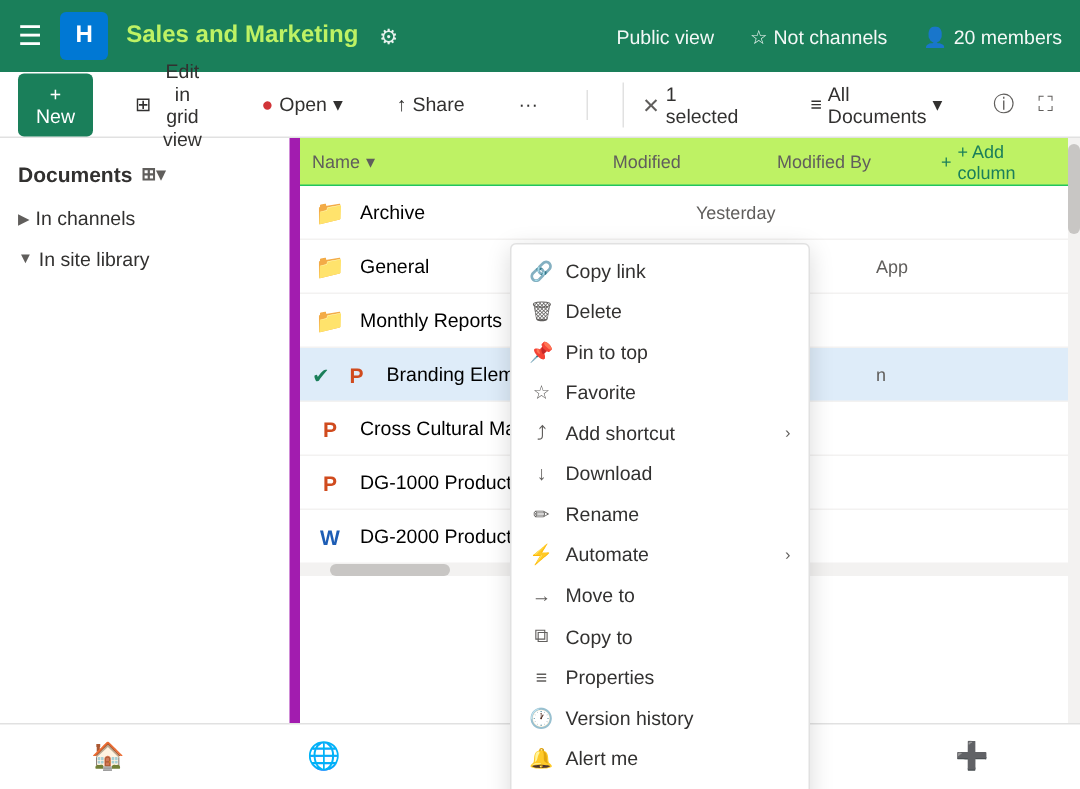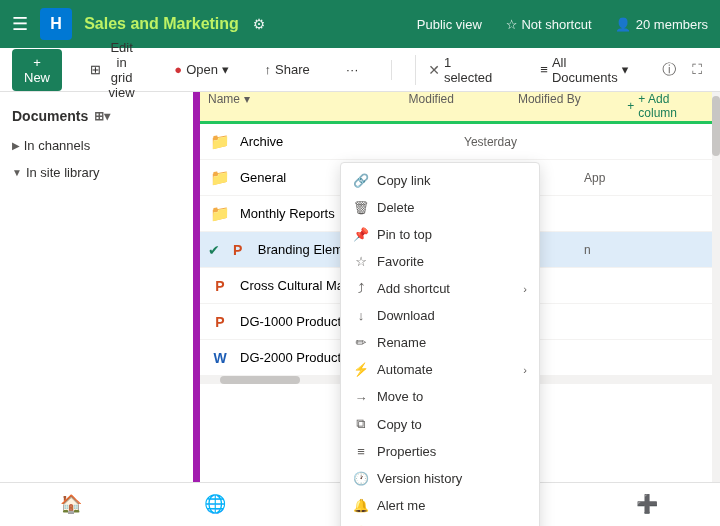--- a/index.html
+++ b/index.html
@@ -103,26 +103,26 @@
     .tree-item.expanded .chevron { }
 
     
     .file-area {
       flex: 1;
       overflow: hidden;
       position: relative;
     }
     .file-list-header {
       display: flex;
-      align-items: flex-start;
+      align-items: center;
       padding: 0 8px;
       height: 32px;
-      border-bottom: 3px solid #22c55e;
+      border-bottom: 1px solid #22c55e;
       font-size: 12px; color: #605e5c;
-      background: #fef9c3;
+      background: #bef264;
     }
     .col-name { width: 220px; display: flex; align-items: center; gap: 4px; }
     .col-modified { width: 120px; }
     .col-by { width: 120px; }
     .col-add { display: flex; align-items: center; gap: 4px; color: #1a7f5a; cursor: pointer; }
     .file-row {
       display: flex; align-items: center;
       padding: 0 8px;
       height: 36px;
       border-bottom: 1px solid #f3f2f1;
@@ -214,21 +214,21 @@
     <span>H</span>
   </div>
   <span class="app-title">Sales and Marketing</span>
   <span class="nav-icon">⚙</span>
   <div class="nav-spacer"></div>
   <div class="nav-item">
     <span>Public view</span>
   </div>
   <div class="nav-item">
     <span>☆</span>
-    <span>Not shortcut</span>
+    <span>Not channels</span>
   </div>
   <div class="nav-item">
     <span>👤</span>
     <span>20 members</span>
   </div>
 </div>
 
 <div class="toolbar">
   <button class="btn-new">+ New</button>
   <button class="btn-toolbar">

